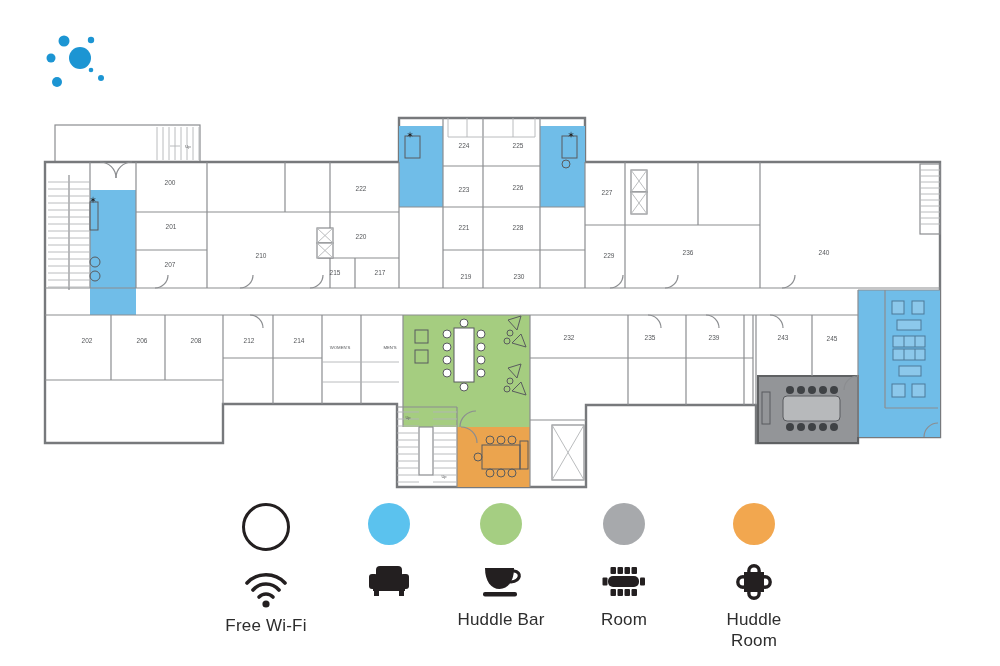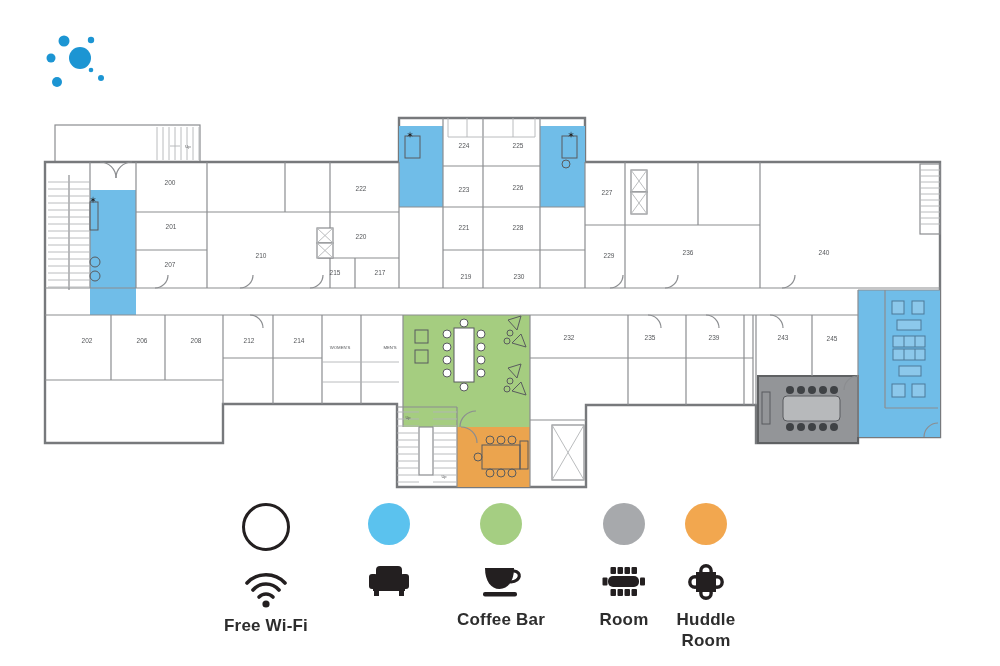--- a/index.html
+++ b/index.html
@@ -14,21 +14,21 @@
   .furn{stroke:#595b5e;stroke-width:1;fill:none;}
   .furn-blue{stroke:#4d7a99;stroke-width:1;fill:none;}
   .room-label{fill:#55575a;font-size:6.5px;text-anchor:middle;stroke:none;}
   .tiny-label{fill:#55575a;font-size:4.3px;text-anchor:middle;stroke:none;}
   .star{fill:#232323;font-size:9px;text-anchor:middle;stroke:none;}
   text{font-family:"Liberation Sans",sans-serif;}
   
   .legend-item{position:absolute;top:503px;width:140px;text-align:center;}
   .legend-circle{width:42px;height:42px;border-radius:50%;margin:0 auto;}
   .legend-icon{margin-top:14px;height:46px;}
-  .legend-label{margin-top:4px;font-size:17px;line-height:1.25;color:#2d2d2d;letter-spacing:.2px;font-weight:bold;}
+  .legend-label{margin-top:4px;font-size:17px;line-height:1.25;color:#2d2d2d;letter-spacing:.2px;}
   .ic-f{fill:#231f20;}
   .ic-s{fill:none;stroke:#231f20;stroke-width:3.6;stroke-linecap:round;}
   .ic-s2{fill:none;stroke:#231f20;stroke-width:3.2;stroke-linecap:round;}
   .ic-o{fill:none;stroke:#231f20;stroke-width:3.4;}
 </style>
 </head>
 <body>
 
 <div id="stage">
   <svg id="plan-svg" width="1000" height="500" viewBox="0 0 1000 500">
@@ -320,21 +320,21 @@
           </svg></div>
       </div>
       <div class="legend-item" style="left: 431px;">
         <div class="legend-circle" style="background: rgb(165, 206, 130);"></div>
         <div class="legend-icon"><svg width="48" height="44" viewBox="0 0 48 40">
             <path d="M8,7 h29 c0,13 -6,21 -14.5,21 C14,28 8,20 8,7 z" class="ic-f"></path>
             <path d="M37,10 c8,1 7,10 -3,11" class="ic-s2"></path>
             <rect x="6" y="31" width="34" height="4.5" rx="2" class="ic-f"></rect>
           </svg></div>
         <div class="legend-label">
-          <div>Coffee Bar</div>
+          <div>Huddle Bar</div>
         </div>
       </div>
       <div class="legend-item" style="left: 554px;">
         <div class="legend-circle" style="background: rgb(167, 169, 172);"></div>
         <div class="legend-icon"><svg width="48" height="44" viewBox="0 0 48 40">
             <rect x="10.5" y="6" width="5.5" height="7" rx="1" class="ic-f"></rect>
             <rect x="17.5" y="6" width="5.5" height="7" rx="1" class="ic-f"></rect>
             <rect x="24.5" y="6" width="5.5" height="7" rx="1" class="ic-f"></rect>
             <rect x="31.5" y="6" width="5.5" height="7" rx="1" class="ic-f"></rect>
             <rect x="10.5" y="28" width="5.5" height="7" rx="1" class="ic-f"></rect>
@@ -342,21 +342,21 @@
             <rect x="24.5" y="28" width="5.5" height="7" rx="1" class="ic-f"></rect>
             <rect x="31.5" y="28" width="5.5" height="7" rx="1" class="ic-f"></rect>
             <rect x="2.5" y="16.5" width="5" height="8" rx="1" class="ic-f"></rect>
             <rect x="40" y="16.5" width="5" height="8" rx="1" class="ic-f"></rect>
             <rect x="8" y="15" width="31" height="11" rx="5" class="ic-f"></rect>
           </svg></div>
         <div class="legend-label">
           <div>Room</div>
         </div>
       </div>
-      <div class="legend-item" style="left: 636px;">
+      <div class="legend-item" style="left: 684px;">
         <div class="legend-circle" style="background: rgb(242, 167, 79);"></div>
         <div class="legend-icon"><svg width="48" height="44" viewBox="0 0 48 40">
             <circle cx="24" cy="10" r="5.2" class="ic-o"></circle>
             <circle cx="24" cy="32" r="5.2" class="ic-o"></circle>
             <circle cx="13" cy="21" r="5.2" class="ic-o"></circle>
             <circle cx="35" cy="21" r="5.2" class="ic-o"></circle>
             <rect x="14" y="11" width="20" height="20" class="ic-f"></rect>
           </svg></div>
         <div class="legend-label">
           <div>Huddle</div>

